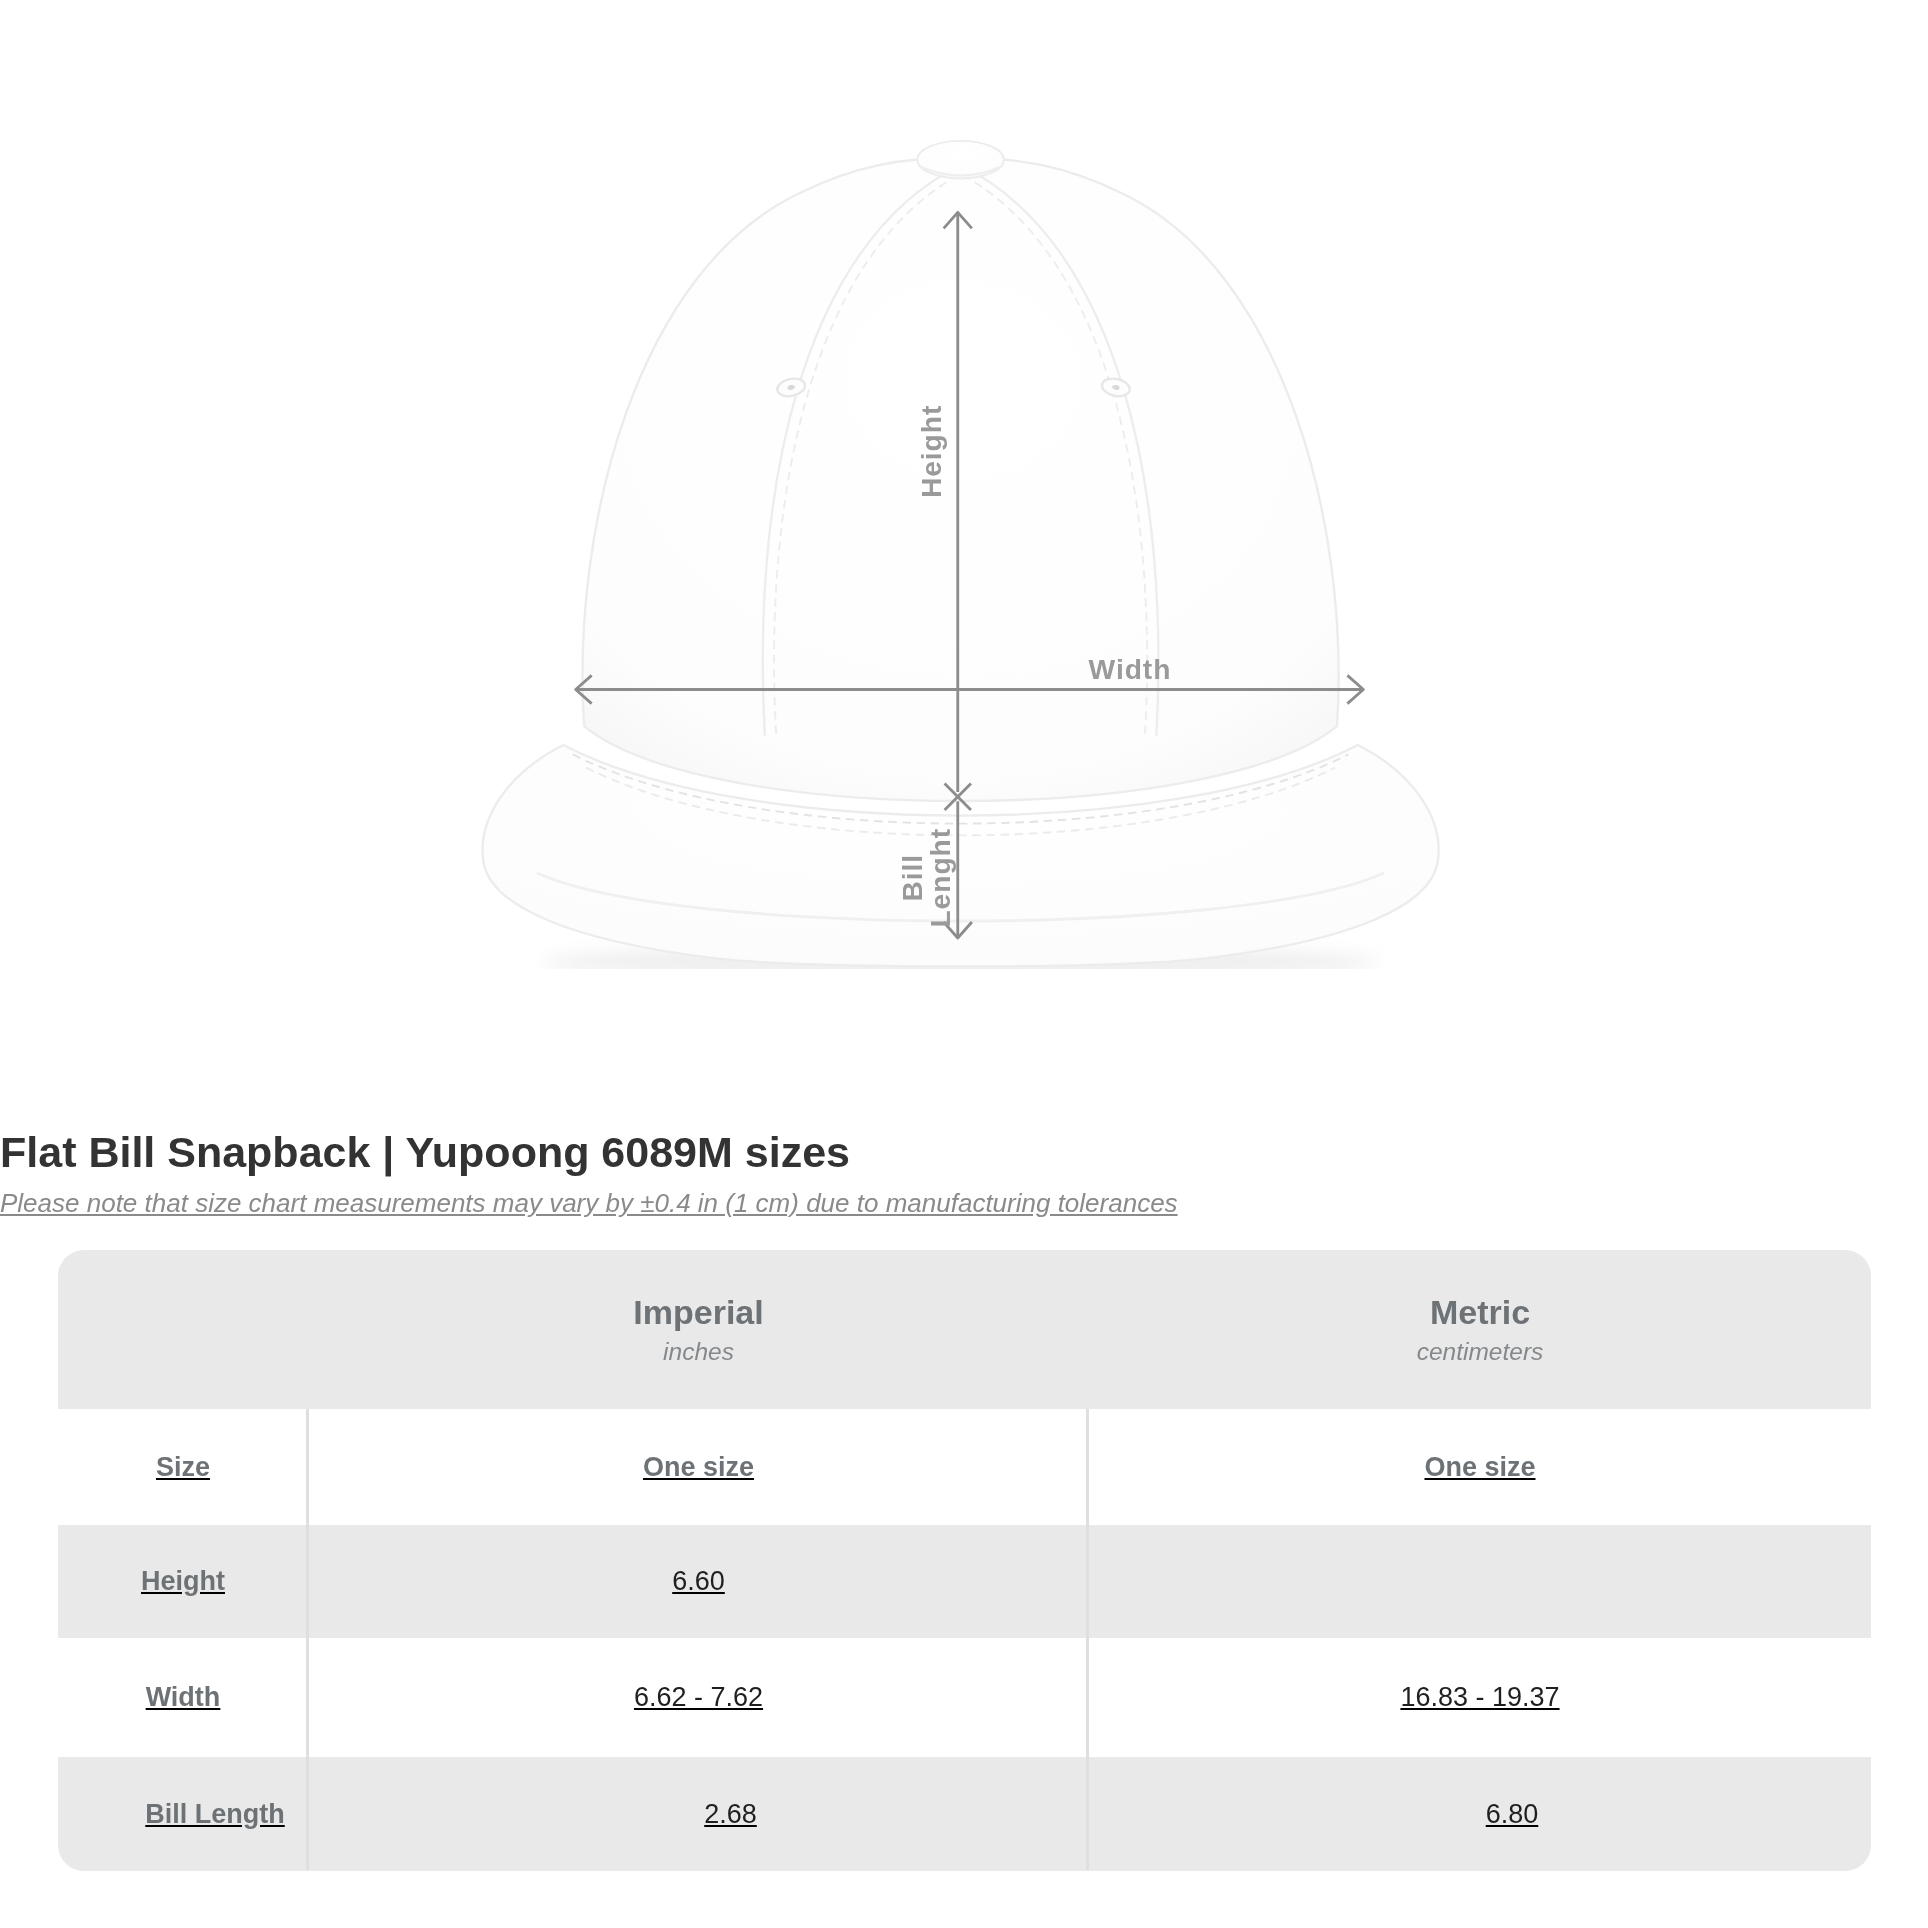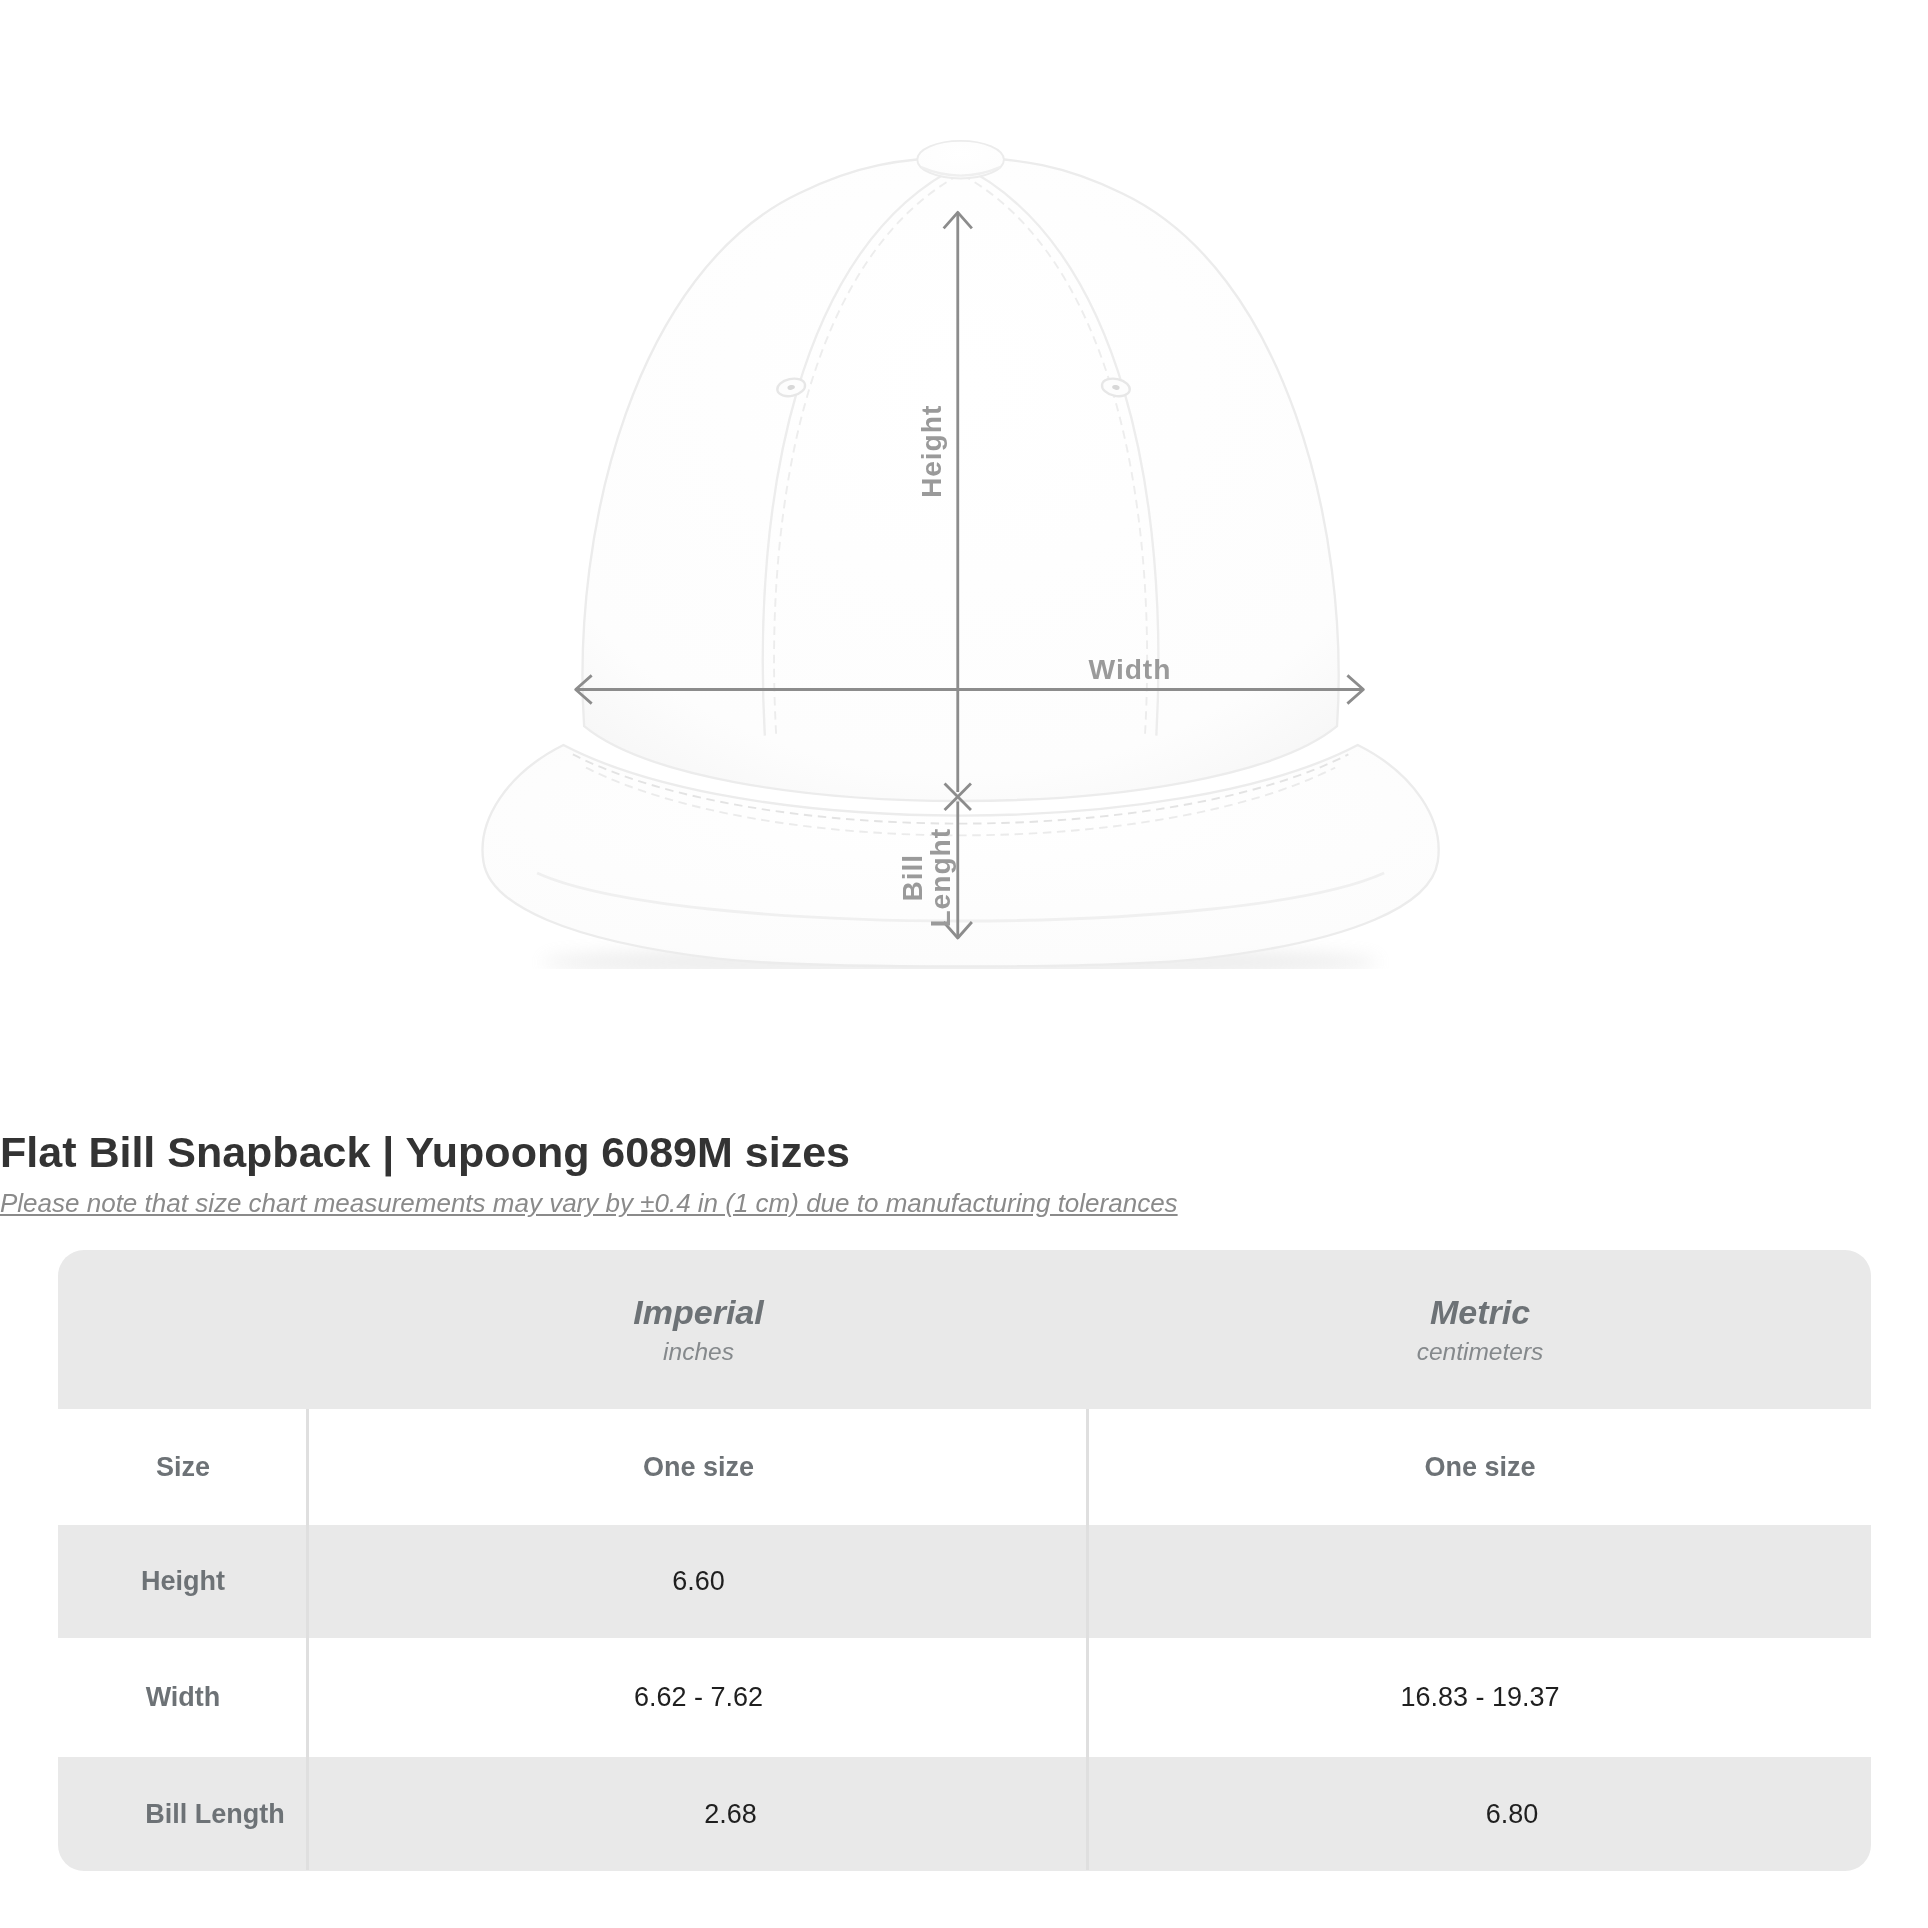--- a/index.html
+++ b/index.html
@@ -26,24 +26,24 @@
   .title{position:absolute;left:0;top:1128px;width:1928px;text-align:left;
          font-size:43px;font-weight:bold;color:var(--title_text);}
   .subtitle{position:absolute;left:0;top:1188px;width:1612px;text-align:left;
             font-size:26px;font-style:italic;color:var(--subtitle_text);text-decoration:underline;}
 
   
   .size-table{position:absolute;left:58px;top:1250px;width:1813px;height:620px;}
   .thead{position:absolute;left:0;top:0;width:1813px;height:159px;background:var(--stripe);
          border-radius:26px 26px 0 0;display:grid;grid-template-columns:250px 781px 782px;}
   .hcol{display:flex;flex-direction:column;align-items:center;justify-content:center;}
-  .hlabel{font-size:34px;font-weight:bold;font-style:italic;color:var(--header_label);line-height:38px;}
+  .hlabel{font-size:34px;font-weight:bold;color:var(--header_label);line-height:38px;}
   .hsub{font-size:24.5px;font-style:italic;color:var(--header_sublabel);margin-top:7.5px;}
   .tbody{position:absolute;left:0;top:159px;width:1813px;}
-  .trow{display:grid;grid-template-columns:250px 781px 782px;}
+  .trow{display:grid;grid-template-columns:250px 781px 782px;text-decoration:underline;}
   .row-0{height:116px;background:#ffffff;}
   .row-1{height:113px;background:var(--stripe);}
   .row-2{height:119px;background:#ffffff;}
   .row-3{height:114px;background:var(--stripe);border-radius:0 0 26px 26px;padding-left:32px;}
   .cell{display:flex;align-items:center;justify-content:center;
         font-size:27px;color:var(--value_text);}
   .cell-label{font-weight:bold;color:var(--row_label);}
   .cell-muted{font-weight:bold;color:var(--row_label);}
   .vdivider{position:absolute;top:159px;height:461px;width:2.8px;background:var(--divider);}
   .vdivider.d1{left:248px;}

